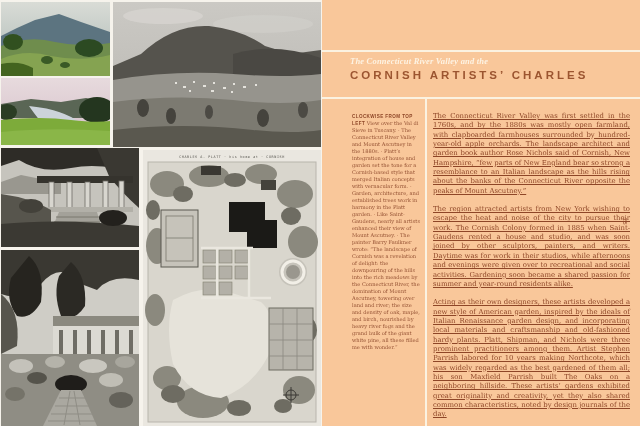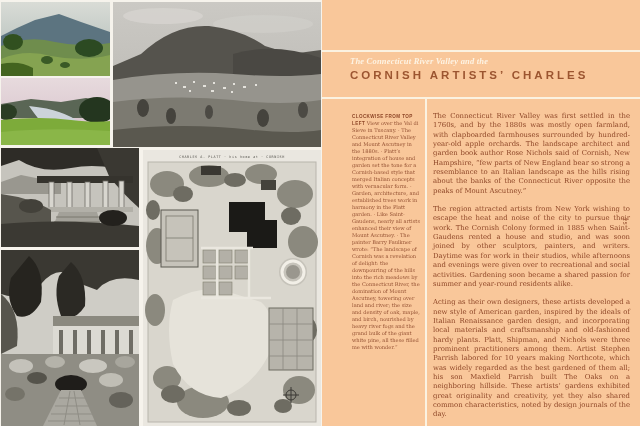--- a/index.html
+++ b/index.html
@@ -19,21 +19,21 @@
   .rule{position:absolute;left:0;width:100%;height:2px;background:#FBF2E1;}
   .rule-top{top:50px;}
   .rule-bottom{top:97px;}
   .col-divider{position:absolute;left:103px;top:99px;bottom:0;width:2px;background:#FBF2E1;}
   .title-block{position:absolute;left:28px;top:56px;right:10px;}
   .kicker{font:italic bold 8.5px/10px "Liberation Serif",serif;color:#FDF3E3;letter-spacing:.2px;}
   .heading{margin-top:3px;font:bold 11.5px/13px "Liberation Sans",sans-serif;color:#9C5530;letter-spacing:3px;}
   .caption-col{position:absolute;left:30px;top:113px;width:69px;font:5.1px/7px "DejaVu Serif",serif;color:#955234;text-align:left;}
   .caption-lead{font-family:"Liberation Sans",sans-serif;font-weight:bold;font-size:4.6px;letter-spacing:.4px;color:#8E4627;}
   .body-col{position:absolute;left:111px;top:112px;width:197px;}
-  .body-col p{margin:0 0 9px;font:6.9px/9.35px "DejaVu Serif",serif;color:#8E4627;text-align:justify;}
+  .body-col p{margin:0 0 9px;font:6.9px/9.35px "DejaVu Serif",serif;color:#8E4627;text-align:justify;text-decoration:underline;}
   .folio{position:absolute;right:13px;top:218px;font:5px/5px "Liberation Sans",sans-serif;color:#8E4627;writing-mode:vertical-rl;letter-spacing:1px;}
 </style>
 </head>
 <body>
 
 <div class="spread">
 
   <div class="left-page">
 
     <div class="photo ph-a">

